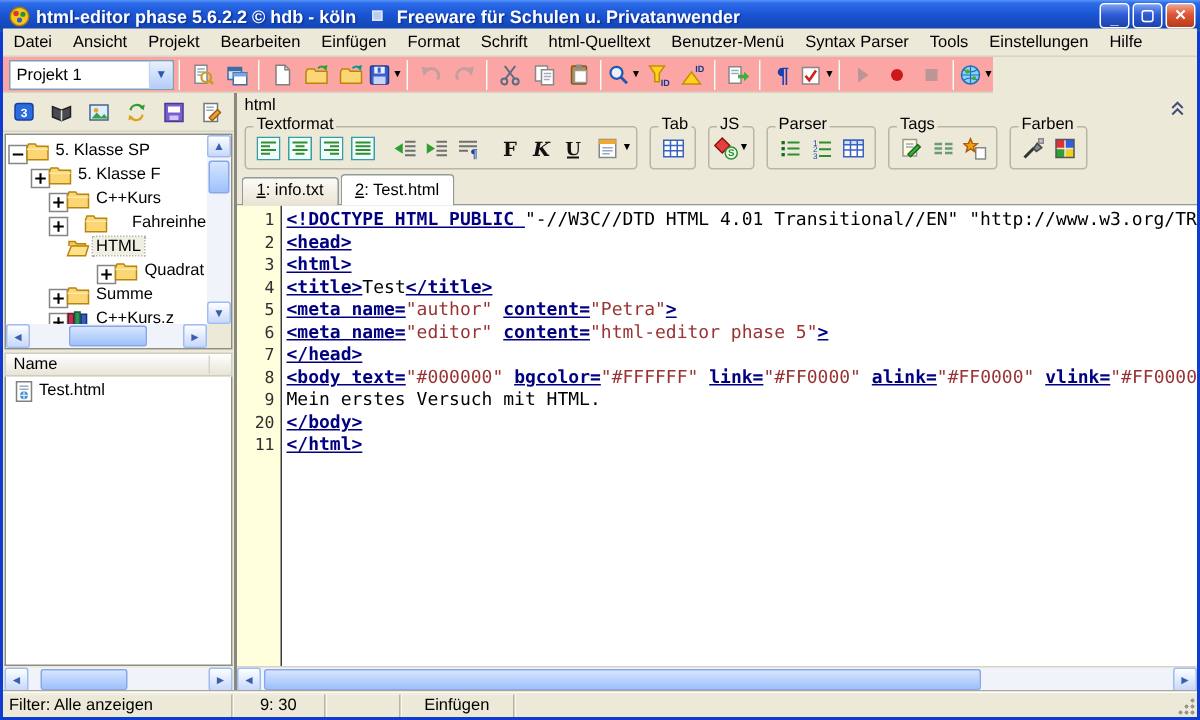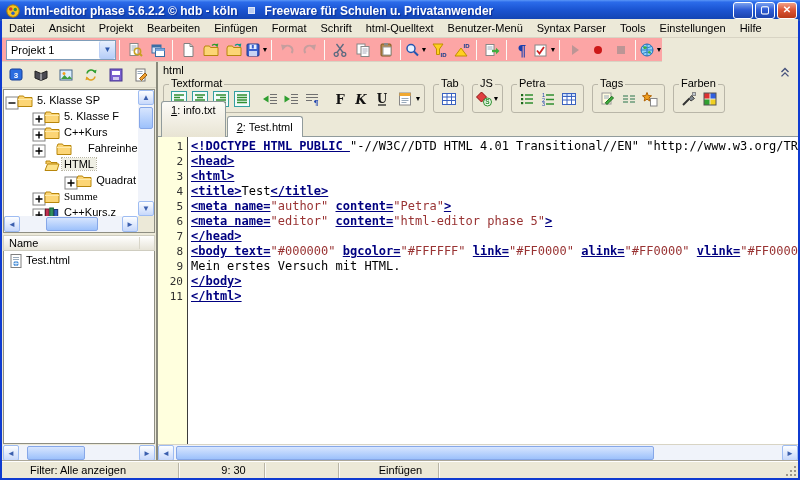--- a/index.html
+++ b/index.html
@@ -92,40 +92,40 @@
   .fmt-top { height:16px; font-size:11px; padding-top:2px; color:#000; }
   .fmt-groups { display:flex; align-items:flex-start; gap:8px; padding-top:6px; }
   .grp { position:relative; border:1px solid #b9b6a8; border-radius:3px; height:29px;
          display:flex; align-items:center; padding:0 4px; background:#ece9d8; }
   .glabel { position:absolute; top:-8px; left:5px; background:#ece9d8; font-size:11px; padding:0 2px; }
   .grp .icon-btn { width:21px; }
   .chevron { position:absolute; right:6px; top:3px; width:14px; height:14px; }
 
   
   .tabbar { height:21px; background:#ece9d8; display:flex; align-items:flex-end; padding-left:3px; border-bottom:1px solid #919b9c; }
-  .tab { height:36px; padding:2px 9px 0 9px; font-size:11px; background:linear-gradient(180deg,#fcfbf7,#e8e4d3);
+  .tab { height:19px; padding:2px 9px 0 9px; font-size:11px; background:linear-gradient(180deg,#fcfbf7,#e8e4d3);
     border:1px solid #919b9c; border-bottom:none; border-radius:3px 3px 0 0; margin-right:1px; position:relative; top:1px; }
   .tab.active { background:#fff; height:21px; top:1px; z-index:2; padding-top:4px; }
   .tab .accel { text-decoration:underline; }
   .editor { flex:1; display:flex; background:#fff; overflow:hidden; }
   .gutter { width:30px; flex:none; background:var(--c-gutter,#ffffde); border-right:1px solid #3c3c3c;
     font-family:"DejaVu Sans Mono","Liberation Mono",monospace; font-size:11px; color:#303030;
     text-align:right; padding:2px 4px 0 0; }
   .gutter .lnum { height:15px; line-height:15px; }
   .code { flex:1; padding:2px 0 0 3px; overflow:hidden; font-family:"DejaVu Sans Mono","Liberation Mono",monospace; font-size:12px; }
   .cline { height:15px; line-height:15px; white-space:pre; }
   .t { color:var(--c-tag,#000080); font-weight:bold;text-decoration:underline; }
   .v { color:var(--c-val,#993333); }
   .p { color:#000; }
   .editor-hscroll { height:17px; border-top:1px solid #d8d4c4; }
 
   
   .statusbar { position:absolute; left:0; bottom:0; width:796px; height:17px; background:#ece9d8;
     border-top:1px solid #fff; box-shadow:0 -1px 0 #aca899; display:flex; align-items:center; font-size:11px; }
-  .scell { height:15px; line-height:15px; padding:0 4px; border-right:1px solid #b9b5a6; box-shadow:1px 0 0 #fbfaf6;margin-left:24px; }
+  .scell { height:15px; line-height:15px; padding:0 4px; border-right:1px solid #b9b5a6; box-shadow:1px 0 0 #fbfaf6; }
   .scell.flex { flex:1; border-right:none; box-shadow:none; }
   .grip { position:absolute; right:1px; bottom:1px; width:12px; height:12px;
     background:
       radial-gradient(circle at 10px 10px,#9a958a 1.2px,transparent 1.5px),
       radial-gradient(circle at 6px 10px,#9a958a 1.2px,transparent 1.5px),
       radial-gradient(circle at 10px 6px,#9a958a 1.2px,transparent 1.5px),
       radial-gradient(circle at 2px 10px,#9a958a 1.2px,transparent 1.5px),
       radial-gradient(circle at 10px 2px,#9a958a 1.2px,transparent 1.5px),
       radial-gradient(circle at 6px 6px,#9a958a 1.2px,transparent 1.5px); }
 </style>
@@ -438,21 +438,21 @@
                   <path d="M4.5 8 h7" stroke="#000" stroke-width="1.4"></path>
                 </svg></span>
               <span class="icon">
                 <svg viewBox="0 0 16 16" width="16" height="16">
                   <path d="M1 5.5 l1-2.5 h4.5 l1 1.5 H15 v9 H1z" fill="#fcd575" stroke="#b8860b"></path>
                   <path d="M1 6.5 h14" stroke="#fde9a8"></path>
                 </svg>
               </span>
               <span class="tlabel">5. Klasse SP</span>
             </div>
-            <div class="trow" style="padding-left: 27px; text-align: center;">
+            <div class="trow" style="padding-left: 15px; text-align: center;">
               <span class="exp"><svg viewBox="0 0 16 16" width="16" height="16">
                   <rect x="2" y="2" width="12" height="12" fill="#fff" stroke="#848484"></rect>
                   <path d="M4.5 8 h7 M8 4.5 v7" stroke="#000" stroke-width="1.4"></path>
                 </svg></span>
               <span class="icon">
                 <svg viewBox="0 0 16 16" width="16" height="16">
                   <path d="M1 5.5 l1-2.5 h4.5 l1 1.5 H15 v9 H1z" fill="#fcd575" stroke="#b8860b"></path>
                   <path d="M1 6.5 h14" stroke="#fde9a8"></path>
                 </svg>
               </span>
@@ -500,21 +500,21 @@
                   <path d="M4.5 8 h7 M8 4.5 v7" stroke="#000" stroke-width="1.4"></path>
                 </svg></span>
               <span class="icon">
                 <svg viewBox="0 0 16 16" width="16" height="16">
                   <path d="M1 5.5 l1-2.5 h4.5 l1 1.5 H15 v9 H1z" fill="#fcd575" stroke="#b8860b"></path>
                   <path d="M1 6.5 h14" stroke="#fde9a8"></path>
                 </svg>
               </span>
               <span class="tlabel">Quadrat</span>
             </div>
-            <div class="trow" style="padding-left: 27px; font-family: Liberation Serif, serif;">
+            <div class="trow" style="padding-left: 27px;">
               <span class="exp"><svg viewBox="0 0 16 16" width="16" height="16">
                   <rect x="2" y="2" width="12" height="12" fill="#fff" stroke="#848484"></rect>
                   <path d="M4.5 8 h7 M8 4.5 v7" stroke="#000" stroke-width="1.4"></path>
                 </svg></span>
               <span class="icon">
                 <svg viewBox="0 0 16 16" width="16" height="16">
                   <path d="M1 5.5 l1-2.5 h4.5 l1 1.5 H15 v9 H1z" fill="#fcd575" stroke="#b8860b"></path>
                   <path d="M1 6.5 h14" stroke="#fde9a8"></path>
                 </svg>
               </span>
@@ -701,21 +701,21 @@
                   <svg viewBox="0 0 16 16" width="16" height="16">
                     <polygon points="5.5,1 10.5,6 5.5,11 .5,6" fill="#e04040" stroke="#8c1010"></polygon>
                     <circle cx="11.5" cy="11" r="4" fill="#e8f8e8" stroke="#2f8f2f"></circle>
                     <text x="11.5" y="13.3" text-anchor="middle" font-size="6.5" font-weight="bold" fill="#2f8f2f" font-family="Liberation Sans,sans-serif">S</text>
                   </svg>
                 </span>
                 <span class="caret">▼</span>
               </span>
             </div>
             <div class="grp">
-              <span class="glabel">Petra</span>
+              <span class="glabel">Parser</span>
               <span class="icon-btn">
                 <span class="icon">
                   <svg viewBox="0 0 16 16" width="16" height="16">
                     <rect x="2" y="3" width="2.2" height="2.2" fill="#1a6a1a"></rect>
                     <rect x="2" y="7" width="2.2" height="2.2" fill="#1a6a1a"></rect>
                     <rect x="2" y="11" width="2.2" height="2.2" fill="#1a6a1a"></rect>
                     <path d="M6 4 h8 M6 8 h8 M6 12 h8" stroke="#2f8f2f" stroke-width="1.4"></path>
                   </svg>
                 </span>
               </span>

